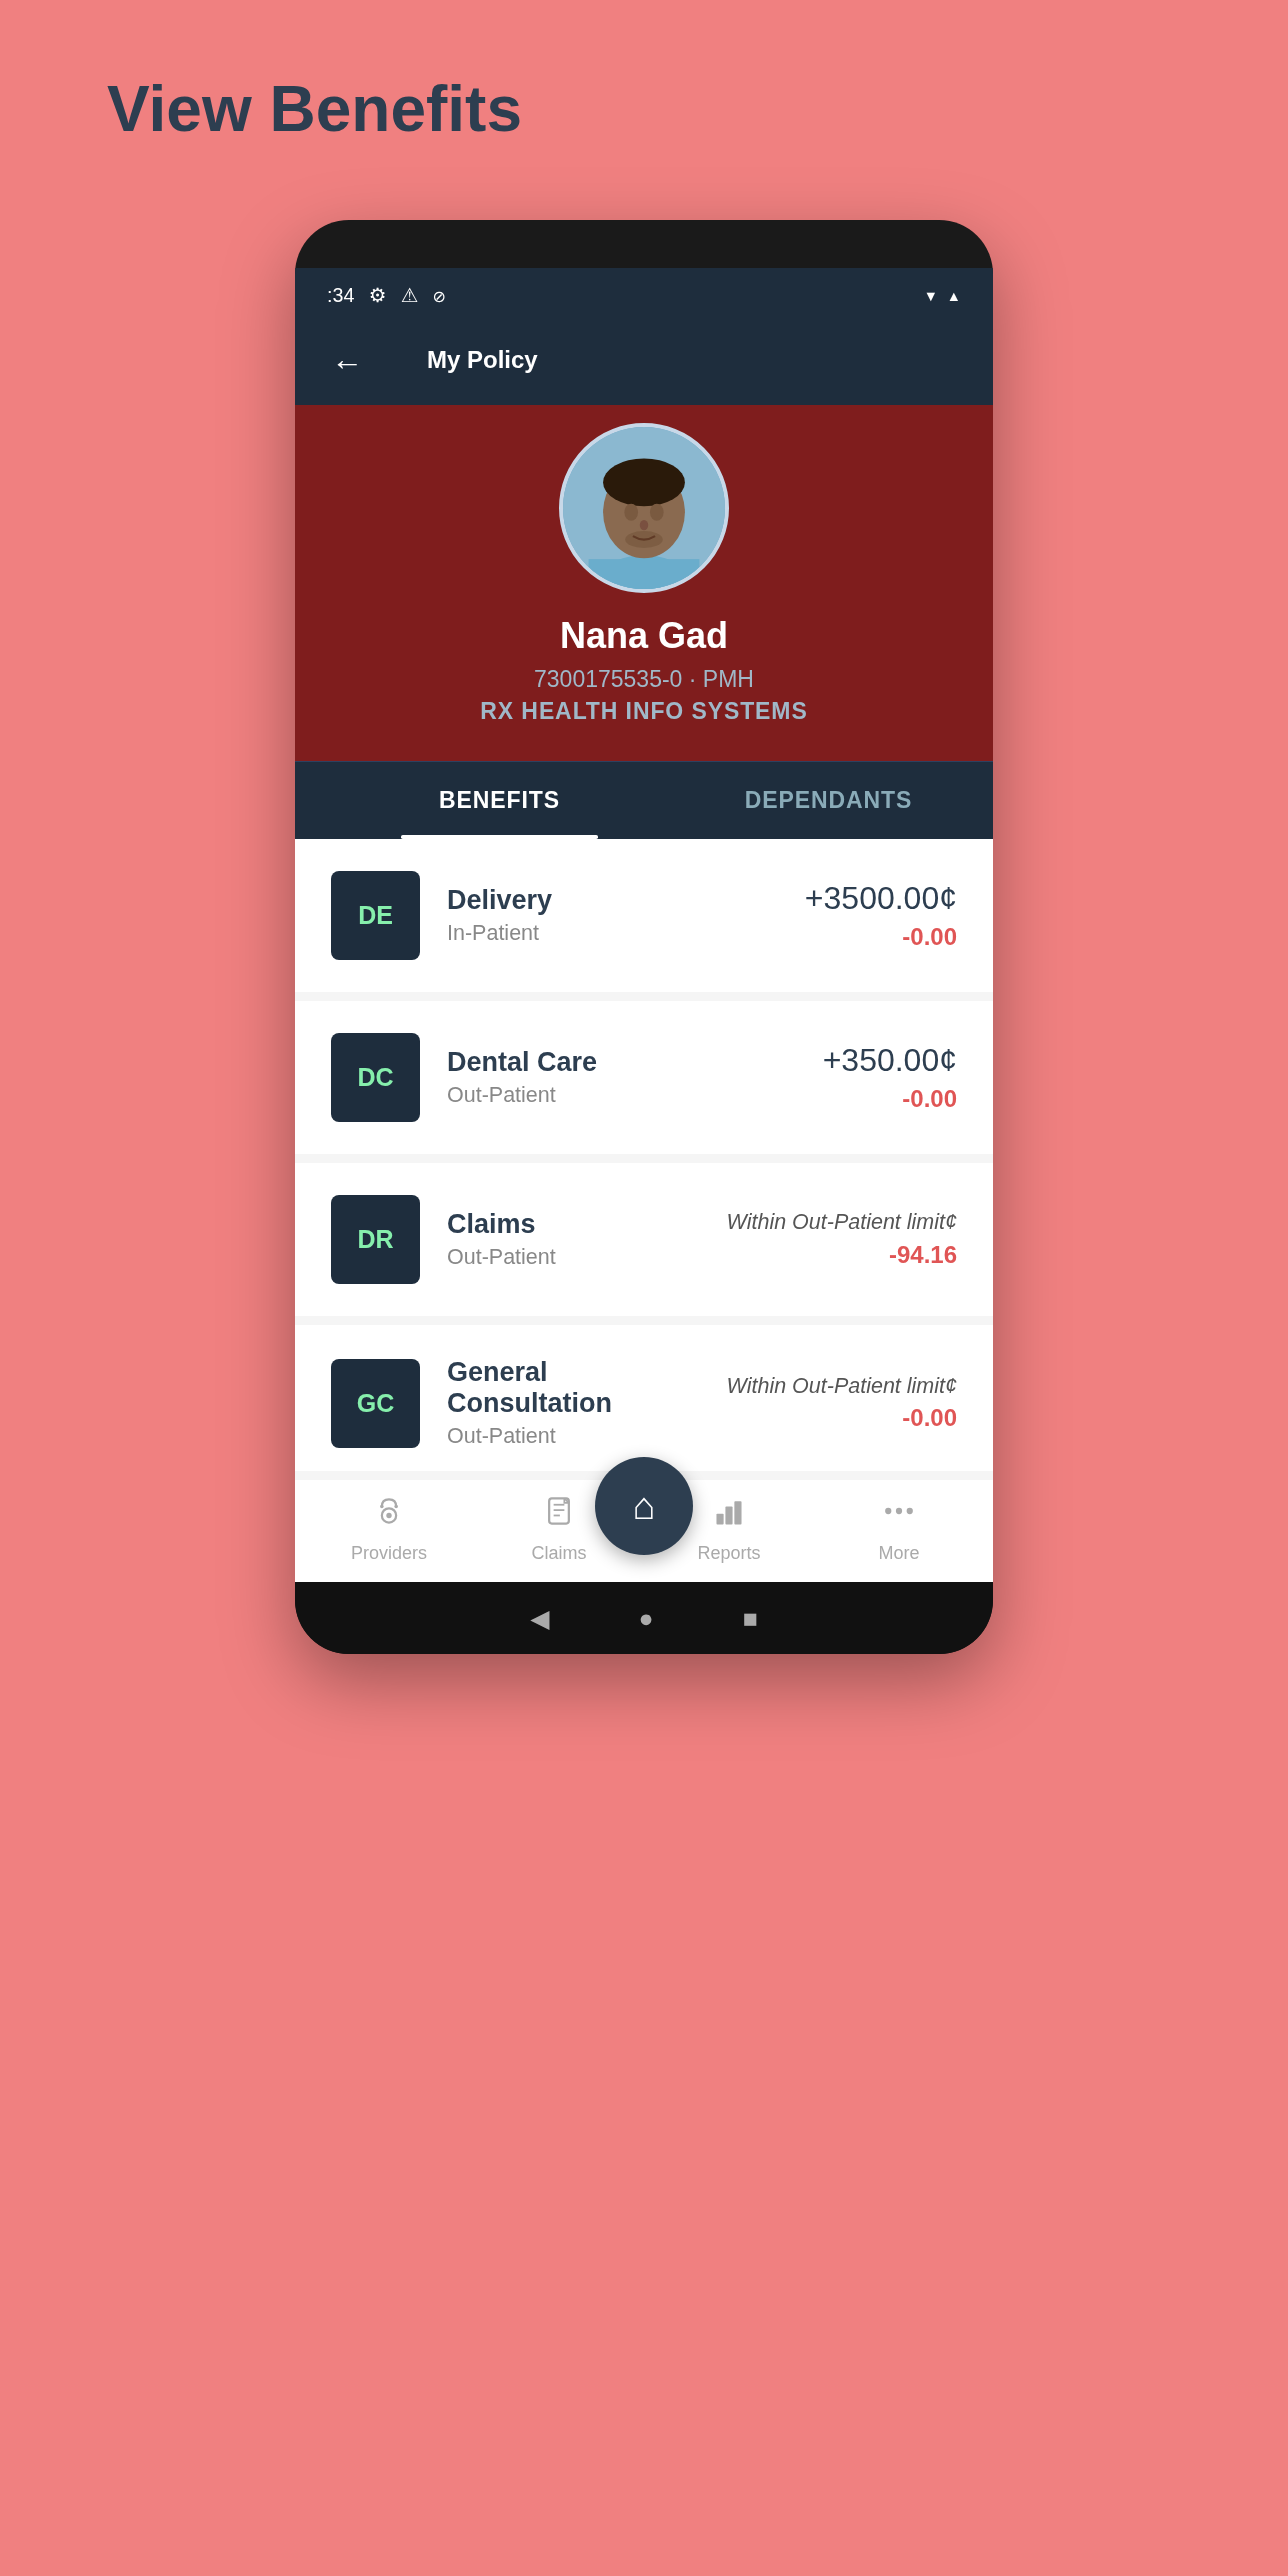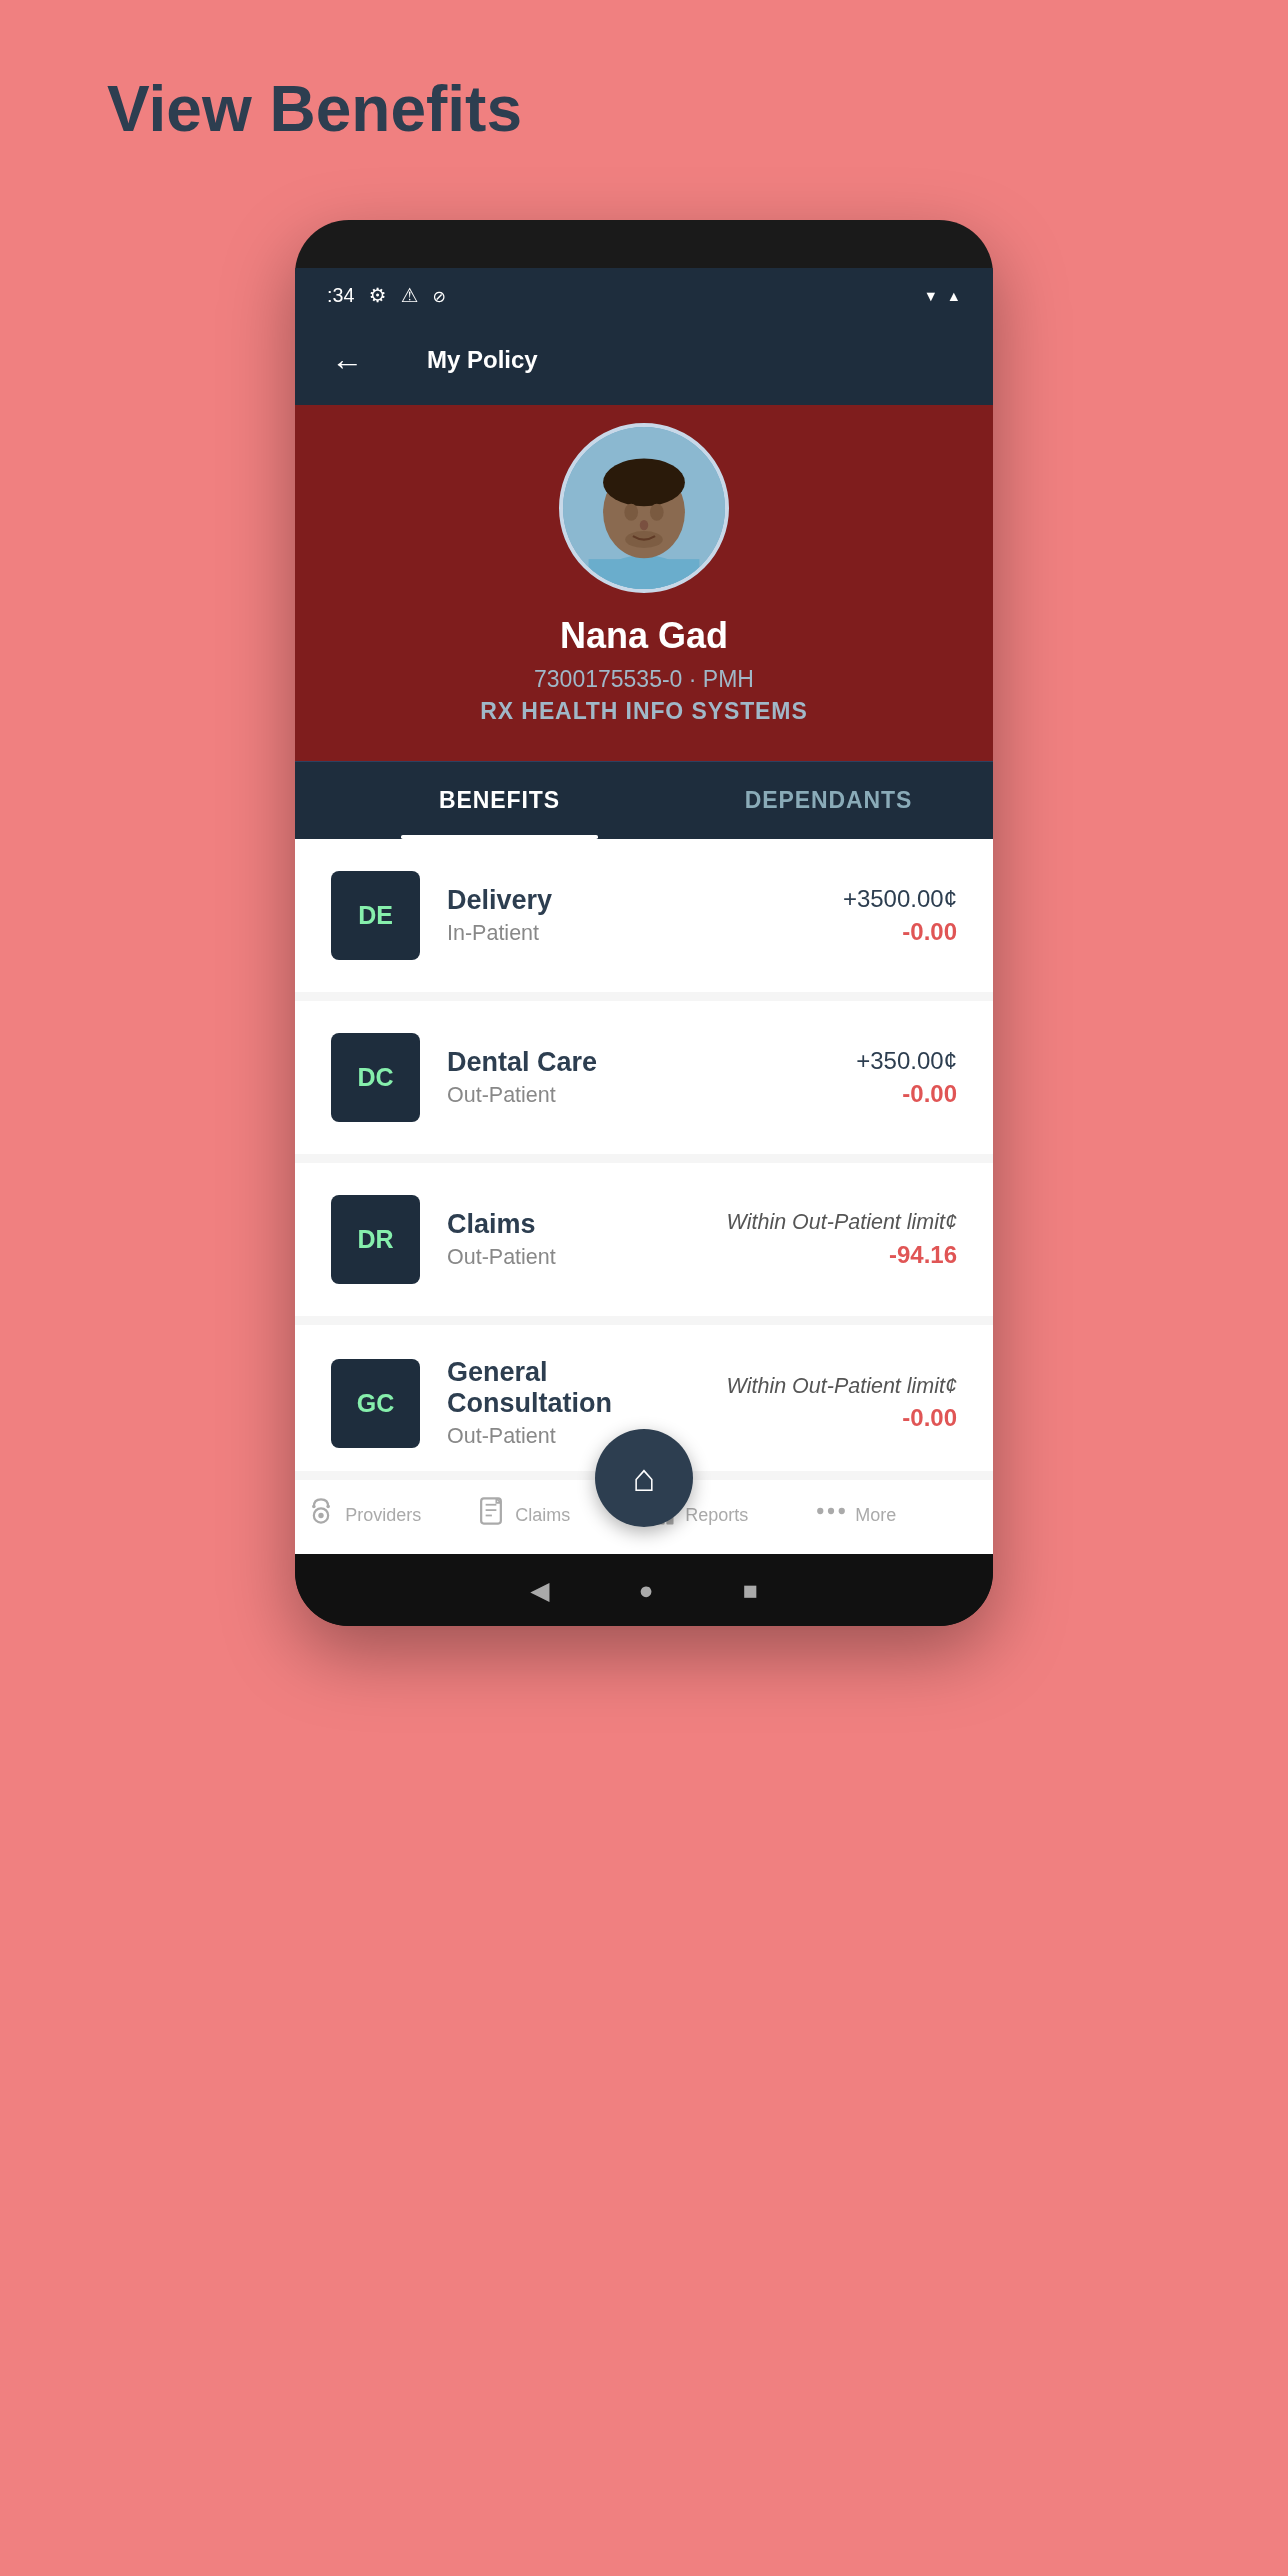--- a/index.html
+++ b/index.html
@@ -205,21 +205,21 @@
     .benefit-type {
       font-size: 21.5px;
       color: #888;
     }
 
     .benefit-amounts {
       text-align: right;
     }
 
     .benefit-limit {
-      font-size: 24px;
+      font-size: 32px;
       color: #2d3e50;
       margin-bottom: 5.4px;
       white-space: nowrap;
     }
 
     .benefit-used {
       font-size: 24px;
       color: #e05555;
       font-weight: 600;
     }
@@ -237,21 +237,21 @@
       background: white;
       display: flex;
       justify-content: space-around;
       align-items: center;
       padding: 14.3px 9px 18px;
       position: relative;
     }
 
     .nav-item {
       display: flex;
-      flex-direction: row;
+      flex-direction: column;
       align-items: center;
       gap: 7.2px;
       cursor: pointer;
       flex: 1;
     }
 
     .nav-icon {
       font-size: 32px;
       color: #aaa;
     }

